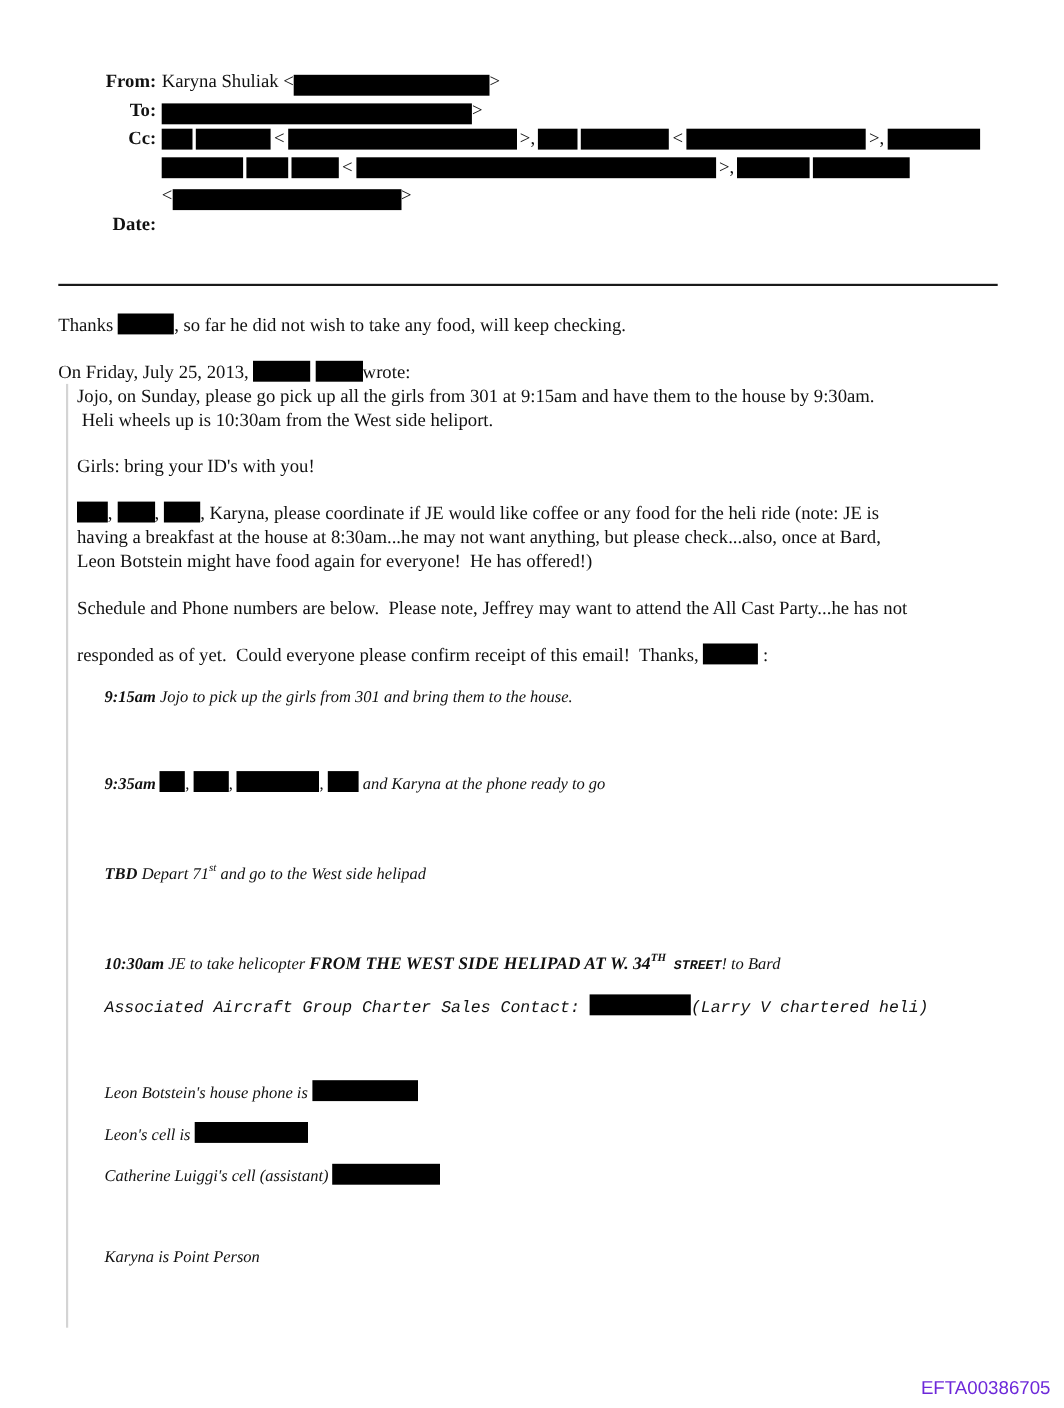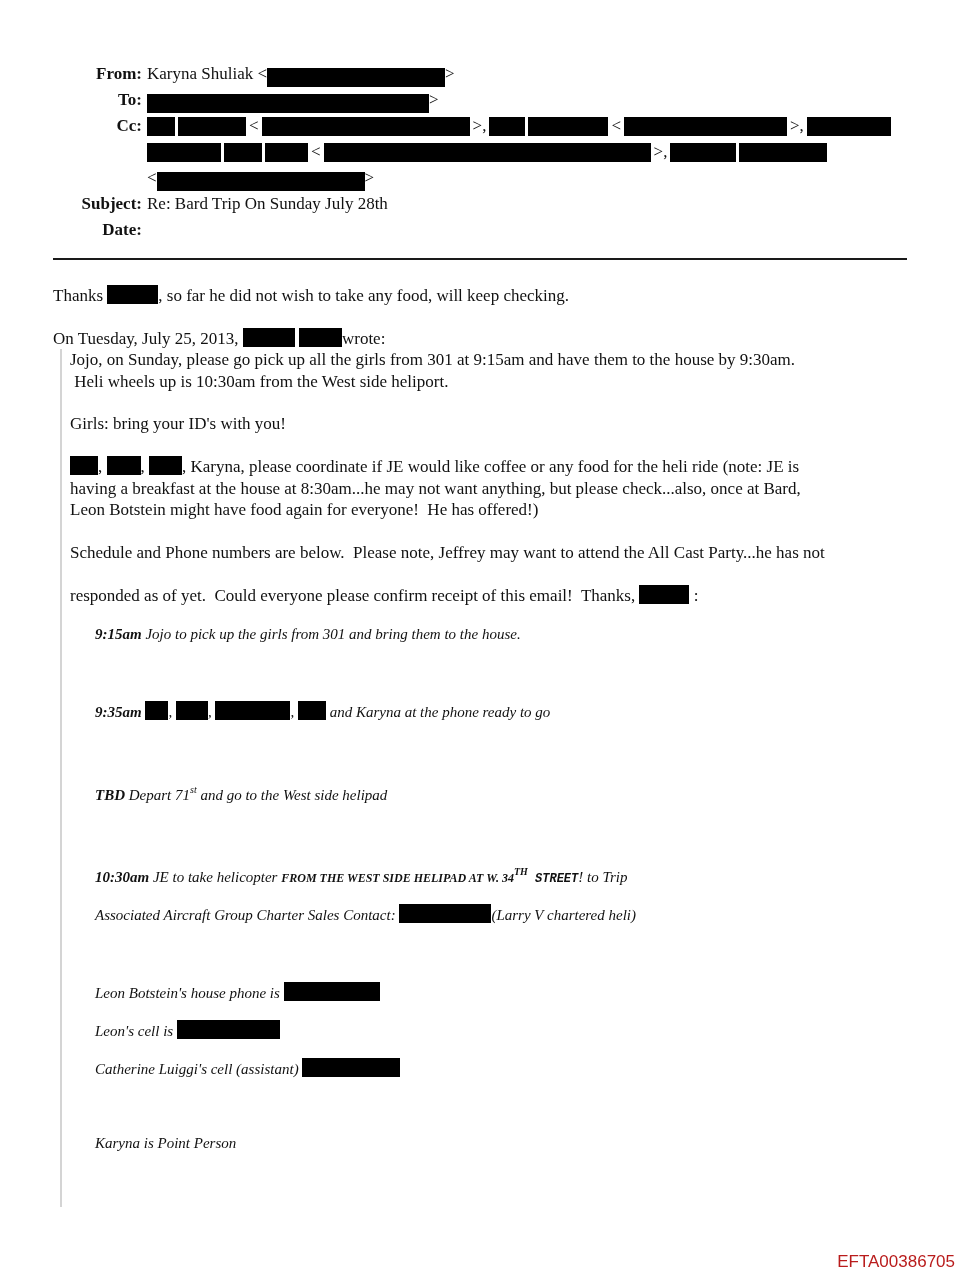--- a/index.html
+++ b/index.html
@@ -8,21 +8,21 @@
   .hdr { position: absolute; left: 0; width: 967px; font-size: 17px; line-height: 26px; }
   .hdr .row { display: flex; align-items: flex-end; height: 26px; }
   .hdr .lbl { width: 142px; text-align: right; font-weight: bold; padding-right: 5px; flex: none; }
   .redact { display: inline-block; background: #000; height: 19px; vertical-align: -3px; }
   .hr { position: absolute; left: 53px; top: 258px; width: 854px; height: 2px; background: #1a1a1a; }
   .p { position: absolute; font-size: 17px; line-height: 22px; white-space: nowrap; }
   .quote-bar { position: absolute; left: 60px; top: 349px; width: 2px; height: 858px; background: #d4d4d4; }
   .it { font-style: italic; font-size: 15px; margin-left: 25px; }
   .b { font-weight: bold; }
   sup { font-size: 10px; line-height: 0; vertical-align: 7px; }
-  .footer { position: absolute; right: 12px; top: 1252px; font-family: "Liberation Sans", "DejaVu Sans", sans-serif; font-size: 17px; color: #b91c1c; }
+  .footer { position: absolute; right: 12px; top: 1252px; font-family: "Liberation Sans", "DejaVu Sans", sans-serif; font-size: 17px; color: #6d28d9; }
 </style>
 </head>
 <body>
 
 <div class="hdr" style="top:61px;">
   <div class="row">
     <span class="lbl">From:</span>
     <span>Karyna Shuliak &lt;</span>
     <span class="redact" style="width:178px;"></span>
     <span>&gt;</span>
@@ -61,36 +61,32 @@
       <span class="redact" style="width:88px;"></span>
     </span>
   </div>
   <div class="row">
     <span class="lbl"></span>
     <span>&lt;</span>
       <span class="redact" style="width:208px;"></span>
       <span>&gt;</span>
   </div>
   <div class="row">
-    <span class="lbl">Subject:</span>
-    <span>Re: Bard Trip On Sunday July 28th</span>
-  </div>
-  <div class="row">
     <span class="lbl">Date:</span>
   </div>
 </div>
 
 <div class="hr"></div>
 
 <div class="p" style="left:53px; top:285px;">
   <span>Thanks </span><span class="redact" style="width:51px;"></span><span>, so far he did not wish to take any food, will keep checking.</span>
 </div>
 
 <div class="p" style="left:53px; top:328px;">
-  <span>On Tuesday, July 25, 2013, </span><span class="redact" style="width:52px;"></span> <span class="redact" style="width:43px;"></span><span>wrote:</span>
+  <span>On Friday, July 25, 2013, </span><span class="redact" style="width:52px;"></span> <span class="redact" style="width:43px;"></span><span>wrote:</span>
 </div>
 
 <div class="quote-bar"></div>
 
 <div class="p" style="left:70px; top:349px;">Jojo, on Sunday, please go pick up all the girls from 301 at 9:15am and have them to the house by 9:30am.</div>
 <div class="p" style="left:70px; top:371px; white-space:pre;"> Heli wheels up is 10:30am from the West side heliport.</div>
 <div class="p" style="left:70px; top:413px;">Girls: bring your ID's with you!</div>
 
 <div class="p" style="left:70px; top:456px;">
   <span class="redact" style="width:28px;"></span>, <span class="redact" style="width:34px;"></span>, <span class="redact" style="width:33px;"></span><span>, Karyna, please coordinate if JE would like coffee or any food for the heli ride (note: JE is</span>
@@ -106,23 +102,23 @@
   <span class="b">9:15am</span><span> Jojo to pick up the girls from 301 and bring them to the house.</span>
 </div>
 <div class="p it" style="left:70px; top:701px;">
   <span class="b">9:35am</span>
   <span class="redact" style="width:23px;"></span>, <span class="redact" style="width:32px;"></span>, <span class="redact" style="width:75px;"></span>, <span class="redact" style="width:28px;"></span><span> and Karyna at the phone ready to go</span>
 </div>
 <div class="p it" style="left:70px; top:784px;">
   <span class="b">TBD</span><span> Depart 71</span><sup>st</sup><span> and go to the West side helipad</span>
 </div>
 <div class="p it" style="left:70px; top:866px;">
-  <span class="b">10:30am</span><span> JE to take helicopter </span><span class="b" style="font-size:12px;">FROM THE WEST SIDE HELIPAD AT W. 34</span><sup class="b">TH</sup><span class="b" style="font-size:12px;font-family:Liberation Mono, monospace;"> STREET</span><span>! to Trip</span>
+  <span class="b">10:30am</span><span> JE to take helicopter </span><span class="b" style="font-size:16px;">FROM THE WEST SIDE HELIPAD AT W. 34</span><sup class="b">TH</sup><span class="b" style="font-size:12px;font-family:Liberation Mono, monospace;"> STREET</span><span>! to Bard</span>
 </div>
-<div class="p it" style="left:70px; top:904px;">
+<div class="p it" style="left:70px; top:904px;font-family:Liberation Mono, monospace;">
   <span>Associated Aircraft Group Charter Sales Contact: </span><span class="redact" style="width:92px;"></span><span>(Larry V chartered heli)</span>
 </div>
 
 <div class="p it" style="left:70px; top:982px;">
   <span>Leon Botstein's house phone is </span><span class="redact" style="width:96px;"></span>
 </div>
 <div class="p it" style="left:70px; top:1020px;">
   <span>Leon's cell is </span><span class="redact" style="width:103px;"></span>
 </div>
 <div class="p it" style="left:70px; top:1058px;">

